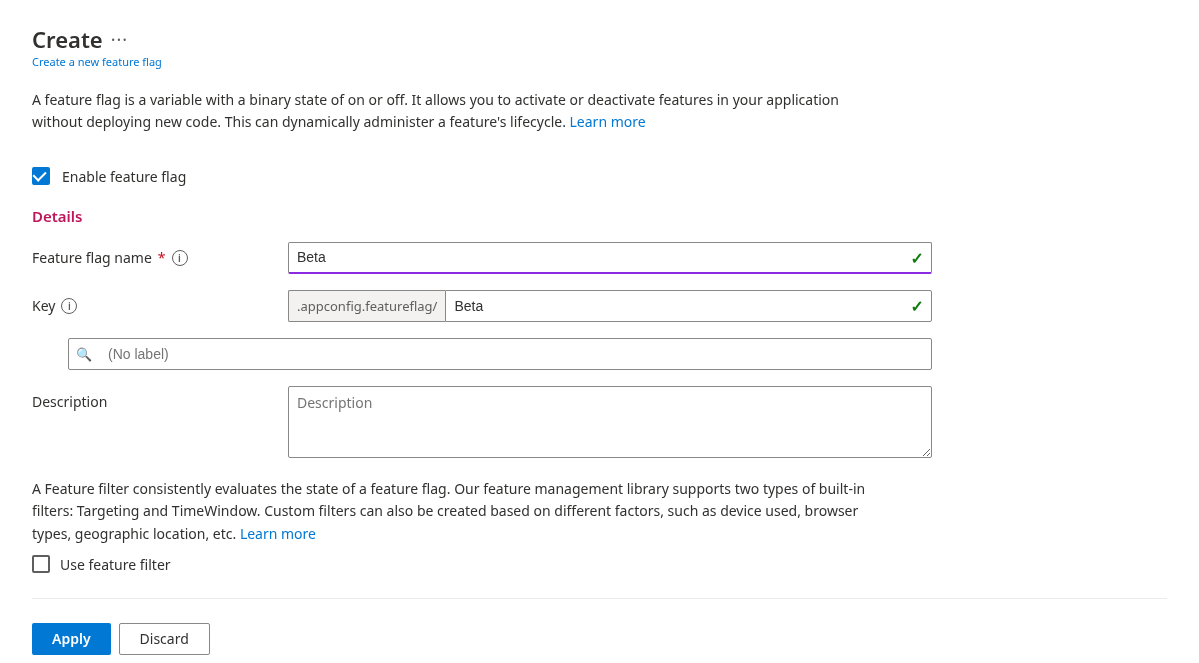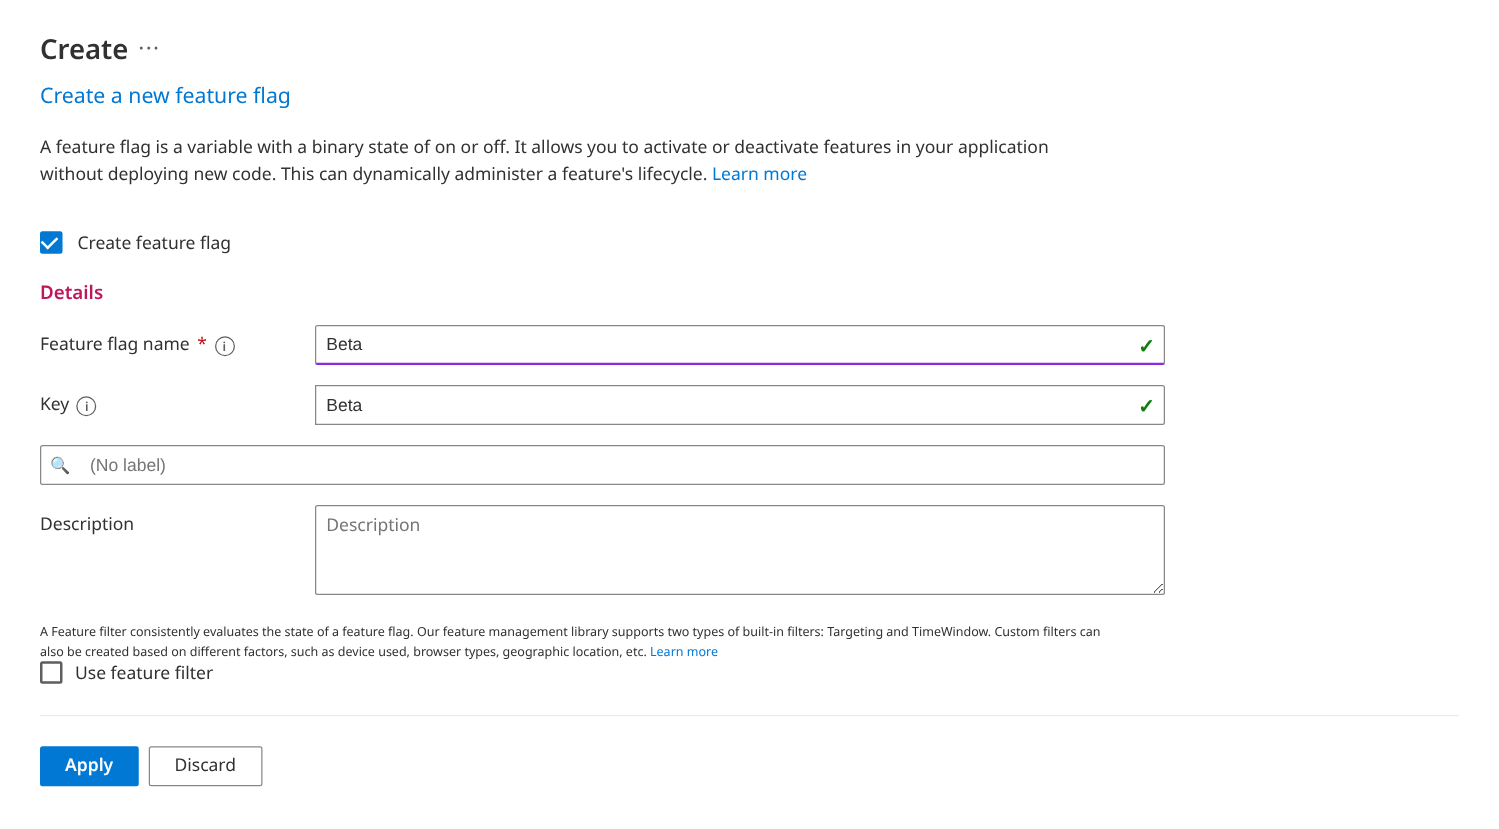--- a/index.html
+++ b/index.html
@@ -10,39 +10,39 @@
       background: #ffffff;
       padding: 24px 32px;
       max-width: 1199px;
       min-height: 663px;
     }
 
     .page-header {
       display: flex;
       align-items: center;
       gap: 8px;
-      margin-bottom: 10px;
+      margin-bottom: 0;
     }
 
     .page-title {
       font-size: 22px;
       font-weight: 600;
       color: #323130;
     }
 
     .more-icon {
       font-size: 18px;
       color: #605e5c;
       cursor: pointer;
       letter-spacing: 1px;
     }
 
     .page-subtitle {
       color: #0078d4;
-      font-size: 17px;
+      font-size: 11px;
       margin-bottom: 20px;
       cursor: pointer;
     }
 
     .description-text {
       color: #323130;
       font-size: 14px;
       line-height: 1.6;
       margin-bottom: 33px;
       max-width: 860px;
@@ -115,21 +115,21 @@
       margin-bottom: 16px;
       max-width: 900px;
     }
 
     .form-label {
       width: 220px;
       min-width: 220px;
       font-size: 14px;
       color: #323130;
       display: flex;
-      align-items: flex-end;
+      align-items: center;
       gap: 6px;
     }
 
     .required-star {
       color: #c50f1f;
     }
 
     .info-icon {
       width: 16px;
       height: 16px;
@@ -140,20 +140,21 @@
       justify-content: center;
       font-size: 10px;
       color: #605e5c;
       cursor: pointer;
       font-style: normal;
       font-weight: 600;
     }
 
     .form-field {
       flex: 1;
+      margin-left: 36px;
     }
 
     .input-with-check {
       position: relative;
       display: flex;
       align-items: center;
     }
 
     .text-input {
       width: 100%;
@@ -231,25 +232,25 @@
 
     .form-row.description-row .form-label {
       padding-top: 6px;
     }
 
     .feature-filters-section {
       margin-top: 8px;
     }
 
     .filter-description {
-      font-size: 10px;
+      font-size: 14px;
       color: #323130;
       line-height: 1.6;
       max-width: 860px;
-      margin-bottom: 0;
+      margin-bottom: 10px;
     }
 
     .use-filter-row {
       display: flex;
       align-items: center;
       gap: 10px;
       margin-bottom: 24px;
       text-align: right;
     }
 
@@ -306,21 +307,21 @@
 
 <div class="page-subtitle">Create a new feature flag</div>
 
 <p class="description-text">
   <span>A feature flag is a variable with a binary state of on or off. It allows you to activate or deactivate features in your application without deploying new code. This can dynamically administer a feature's lifecycle.</span>
   <a class="learn-more-link">Learn more</a>
 </p>
 
 <div class="enable-row">
   <div class="checkbox-checked"></div>
-  <label class="enable-label">Create feature flag</label>
+  <label class="enable-label">Enable feature flag</label>
 </div>
 
 <div>
   <div class="section-title">Details</div>
 
   <div class="form-row">
     <div class="form-label">
       <span>Feature flag name</span>
       <span class="required-star">*</span>
       <span class="info-icon">i</span>
@@ -333,20 +334,21 @@
     </div>
   </div>
 
   <div class="form-row">
     <div class="form-label">
       <span>Key</span>
       <span class="info-icon">i</span>
     </div>
     <div class="form-field">
       <div class="key-row">
+        <div class="key-prefix">.appconfig.featureflag/</div>
         <div style="position:relative; flex:1; display:flex; align-items:center;">
           <input type="text" class="key-input" value="Beta" style="">
           <span class="check-mark">✓</span>
         </div>
       </div>
     </div>
   </div>
 
   <div class="form-row">
     <div class="form-field">

